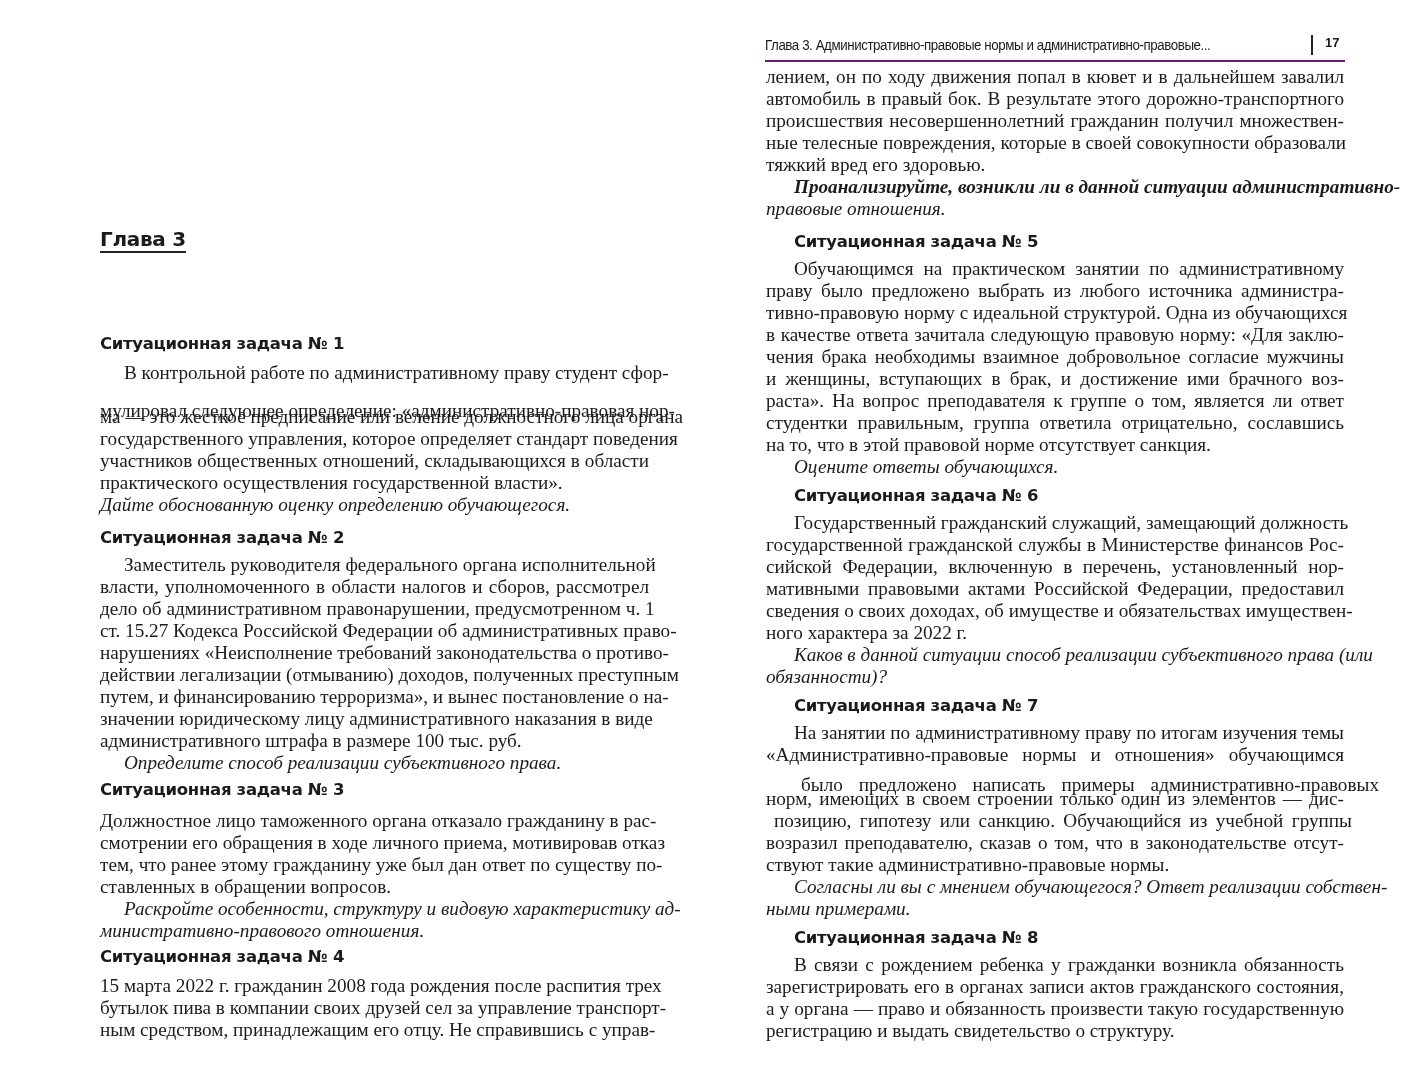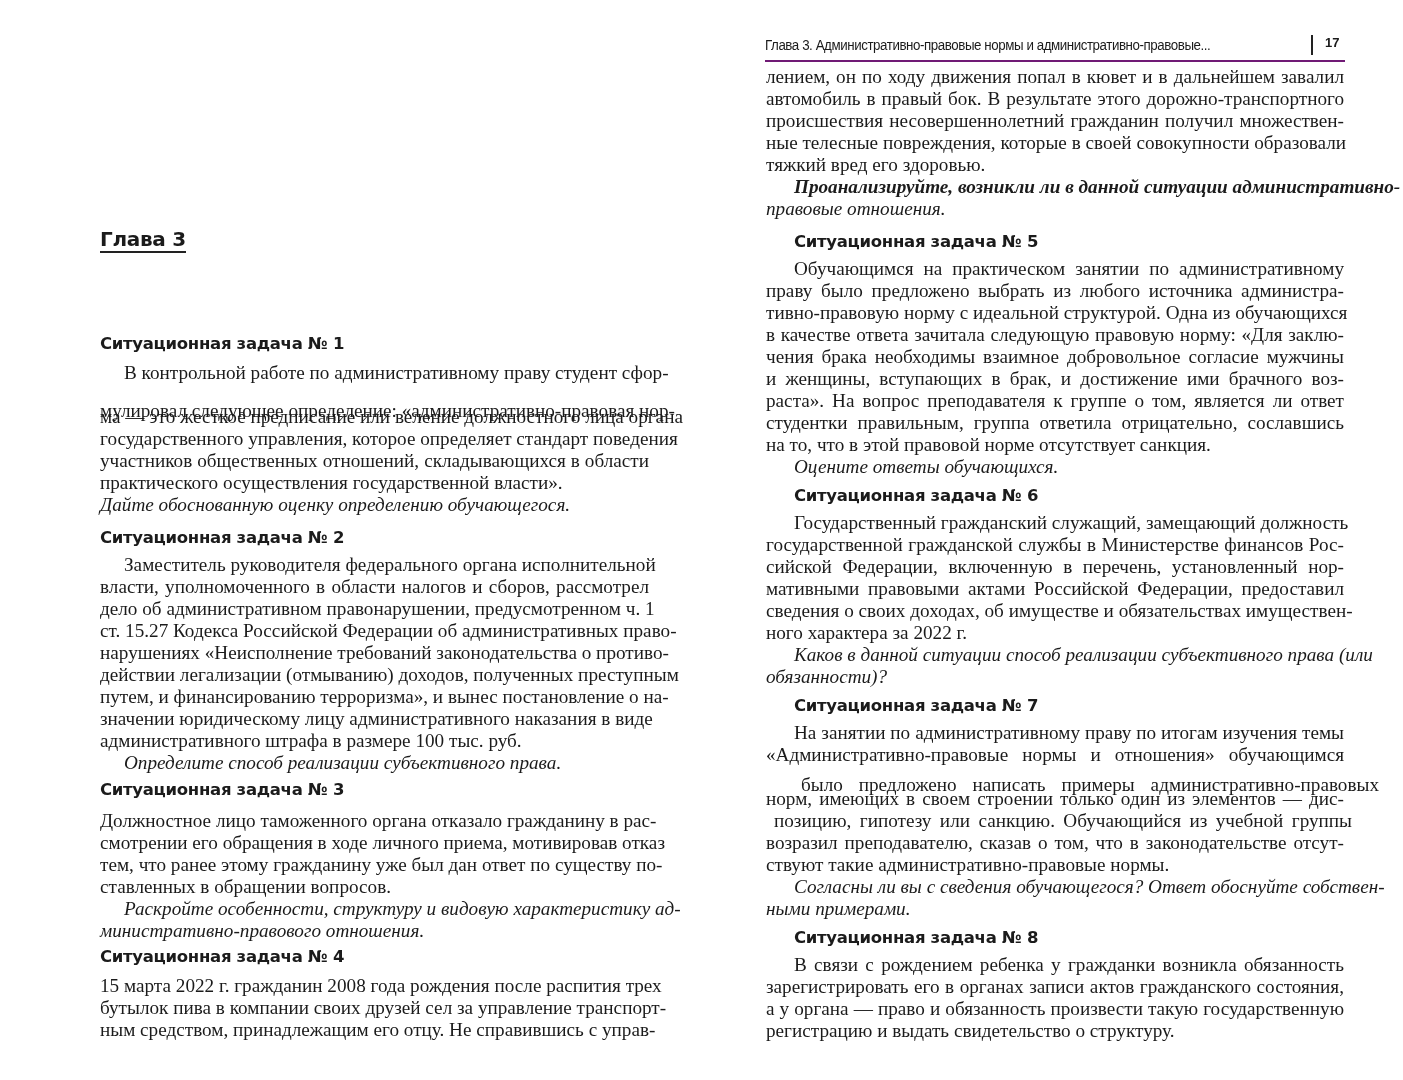--- a/index.html
+++ b/index.html
@@ -114,21 +114,21 @@
 
 <div class="task-h" style="left:794px;top:696px">Ситуационная задача № 7</div>
 <div>
   <div class="line serif just" style="left: 794px; top: 722px; width: 550px; display: inline-block;">На занятии по административному праву по итогам изучения темы</div>
   <div class="line serif just" style="left: 766px; top: 744px; width: 578px; display: inline-block;">«Административно-правовые нормы и отношения» обучающимся</div>
   <div class="line serif just" style="left: 801px; top: 766px; width: 578px; display: inline-block; margin-top: 8px;">было предложено написать примеры административно-правовых</div>
   <div class="line serif just" style="left: 766px; top: 788px; width: 578px; display: inline-block;">норм, имеющих в своем строении только один из элементов — дис-</div>
   <div class="line serif just" style="left: 766px; top: 810px; width: 578px; display: inline-block; margin-left: 8px;">позицию, гипотезу или санкцию. Обучающийся из учебной группы</div>
   <div class="line serif just" style="left: 766px; top: 832px; width: 578px; display: inline-block;">возразил преподавателю, сказав о том, что в законодательстве отсут-</div>
   <div class="line serif" style="left:766px;top:854px">ствуют такие административно-правовые нормы.</div>
-  <div class="line serif ital just" style="left: 794px; top: 876px; width: 550px; display: inline-block;">Согласны ли вы с сведения обучающегося? Ответ обоснуйте собствен-</div>
+  <div class="line serif ital just" style="left: 794px; top: 876px; width: 550px; display: inline-block;">Согласны ли вы с мнением обучающегося? Ответ реализации собствен-</div>
   <div class="line serif ital" style="left:766px;top:898px">ными примерами.</div>
 </div>
 
 <div class="task-h" style="left:794px;top:928px">Ситуационная задача № 8</div>
 <div>
   <div class="line serif just" style="left: 794px; top: 954px; width: 550px; display: inline-block;">В связи с рождением ребенка у гражданки возникла обязанность</div>
   <div class="line serif just" style="left: 766px; top: 976px; width: 578px; display: inline-block;">зарегистрировать его в органах записи актов гражданского состояния,</div>
   <div class="line serif just" style="left: 766px; top: 998px; width: 578px; display: inline-block; font-family: Liberation Serif, serif;">а у органа — право и обязанность произвести такую государственную</div>
   <div class="line serif" style="left:766px;top:1020px">регистрацию и выдать свидетельство о структуру.</div>
 </div>

